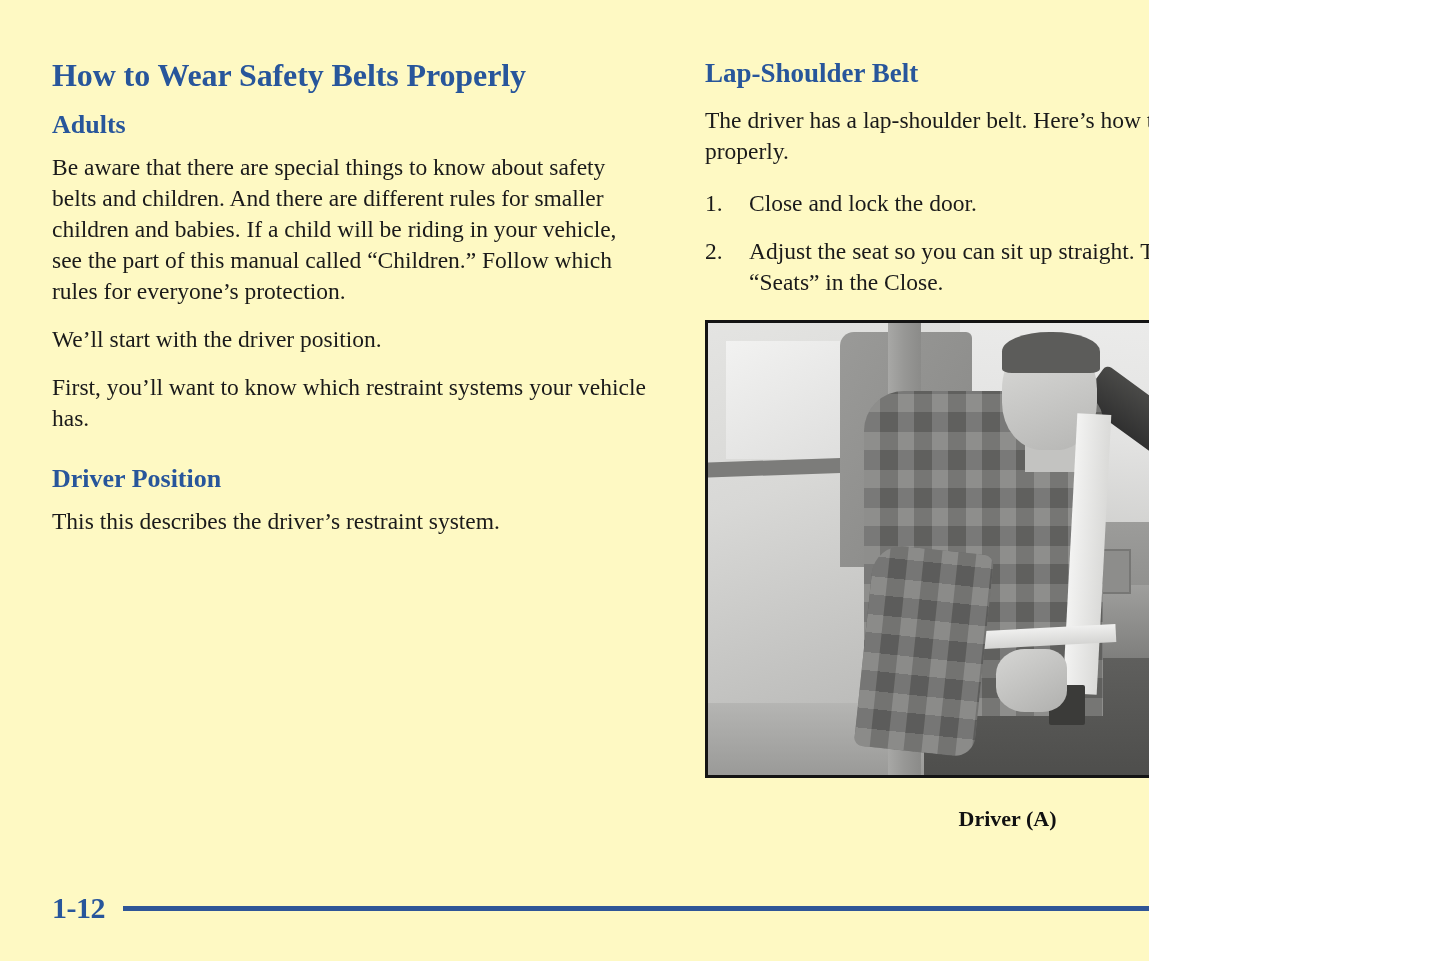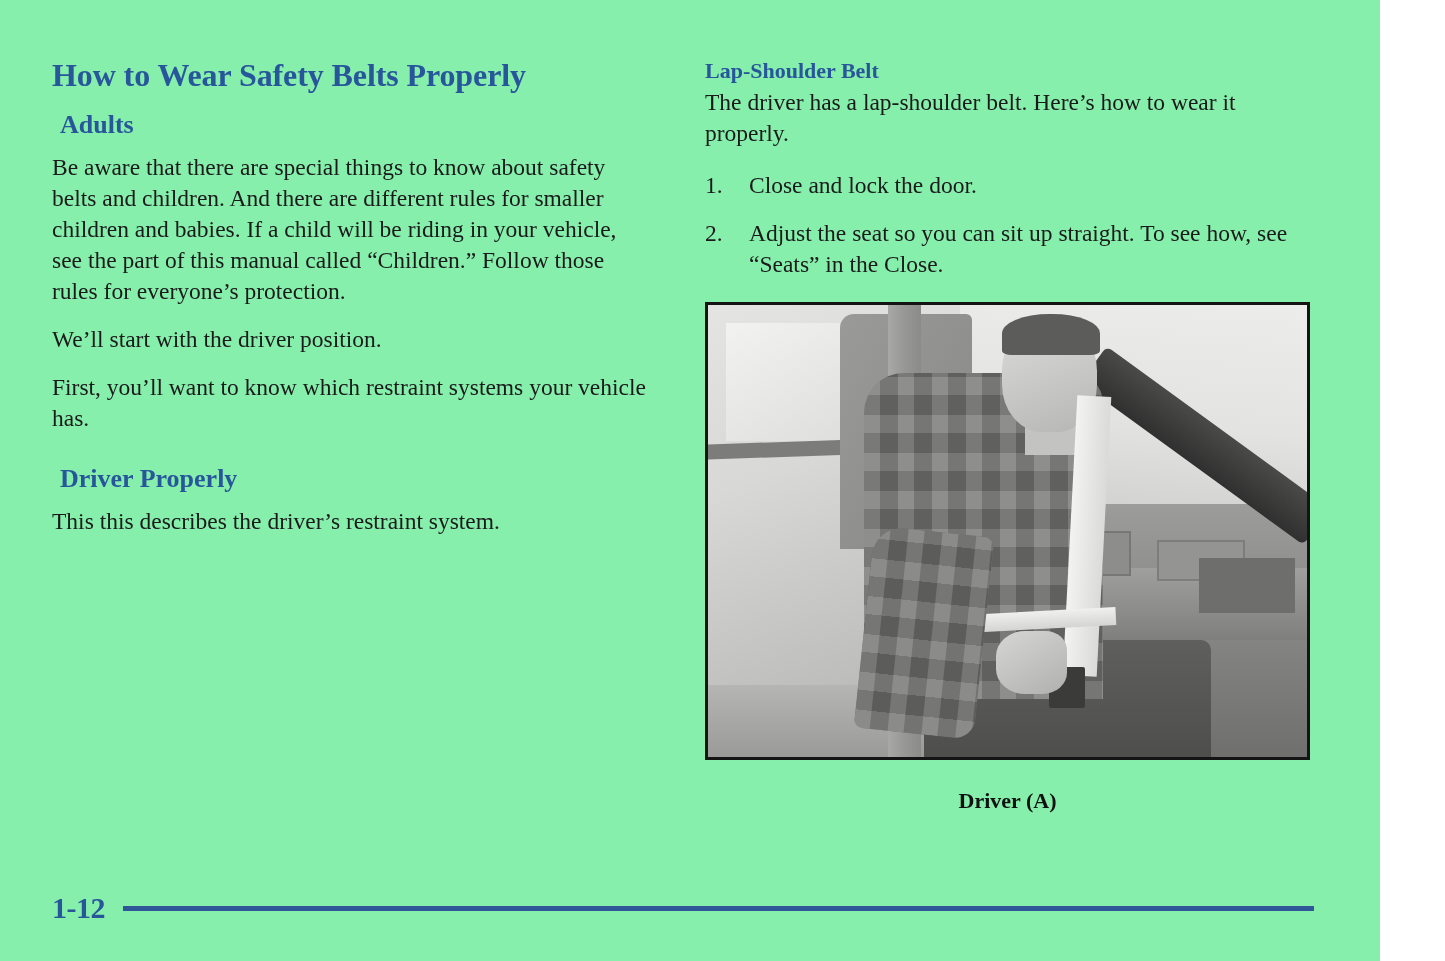--- a/index.html
+++ b/index.html
@@ -3,23 +3,23 @@
 <meta charset="utf-8">
 <title>Owner Manual Page 1-12</title>
 <style>
   html, body {
     margin: 0;
     padding: 0;
     background: #ffffff;
   }
   .page {
     position: relative;
-    width: 1380px;
+    width: 1149px;
     height: 961px;
-    background: #86efac;
+    background: #fef9c3;
     font-family: "Liberation Serif", "DejaVu Serif", serif;
     overflow: hidden;
   }
 
   
   .col-left {
     position: absolute;
     left: 52px;
     top: 58px;
     width: 600px;
@@ -37,31 +37,31 @@
     font-weight: bold;
     color: #28569b;
     margin: 0 0 16px 0;
     line-height: 1.12;
     letter-spacing: -0.1px;
   }
   h2.sub-title {
     font-size: 26px;
     font-weight: bold;
     color: #28569b;
-    margin: 0 0 12px 8px;
+    margin: 0 0 12px 0;
     line-height: 1.15;
   }
   h2.sub-title.spaced-top {
     margin-top: 30px;
   }
   h2.col-head {
-    font-size: 22px;
+    font-size: 27px;
     font-weight: bold;
     color: #28569b;
-    margin: 0 0 4px 0;
+    margin: 0 0 16px 0;
     line-height: 1.15;
   }
 
   
   p.body {
     font-size: 23.5px;
     color: #1a1a1a;
     margin: 0 0 17px 0;
     line-height: 1.32;
   }
@@ -350,27 +350,27 @@
 
 <div class="page">
 
   <div class="col-left">
 
     <h1 class="section-title">How to Wear Safety Belts Properly</h1>
 
     <h2 class="sub-title">Adults</h2>
 
 
-    <p class="body">Be aware that there are special things to know about safety belts and children. And there are different rules for smaller children and babies. If a child will be riding in your vehicle, see the part of this manual called “Children.” Follow those rules for everyone’s protection.</p>
+    <p class="body">Be aware that there are special things to know about safety belts and children. And there are different rules for smaller children and babies. If a child will be riding in your vehicle, see the part of this manual called “Children.” Follow which rules for everyone’s protection.</p>
 
     <p class="body">We’ll start with the driver position.</p>
 
     <p class="body">First, you’ll want to know which restraint systems your vehicle has.</p>
 
-    <h2 class="sub-title spaced-top">Driver Properly</h2>
+    <h2 class="sub-title spaced-top">Driver Position</h2>
 
     <p class="body">This this describes the driver’s restraint system.</p>
 
   </div>
 
   <div class="col-right">
 
     <h2 class="col-head">Lap-Shoulder Belt</h2>
 
     <p class="body tight">The driver has a lap-shoulder belt. Here’s how to wear it properly.</p>

